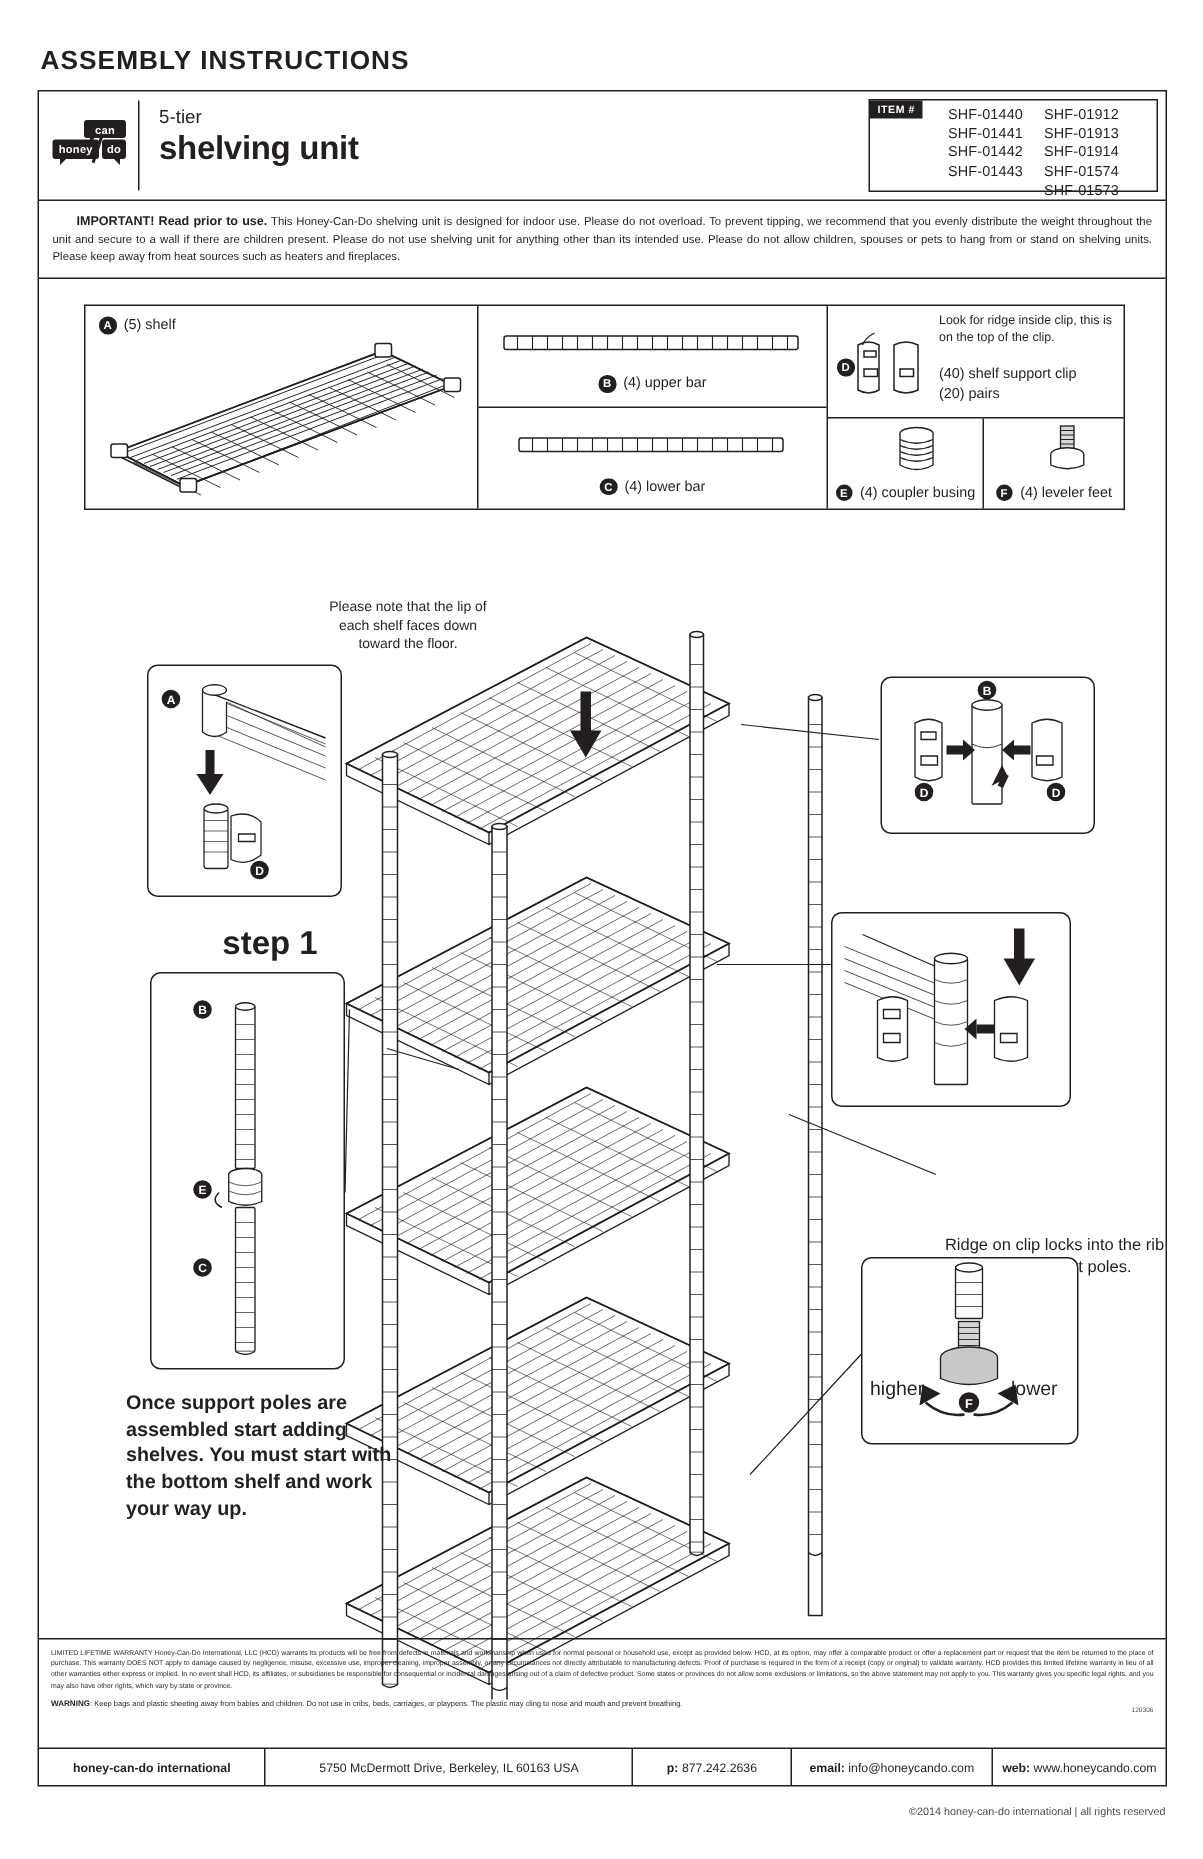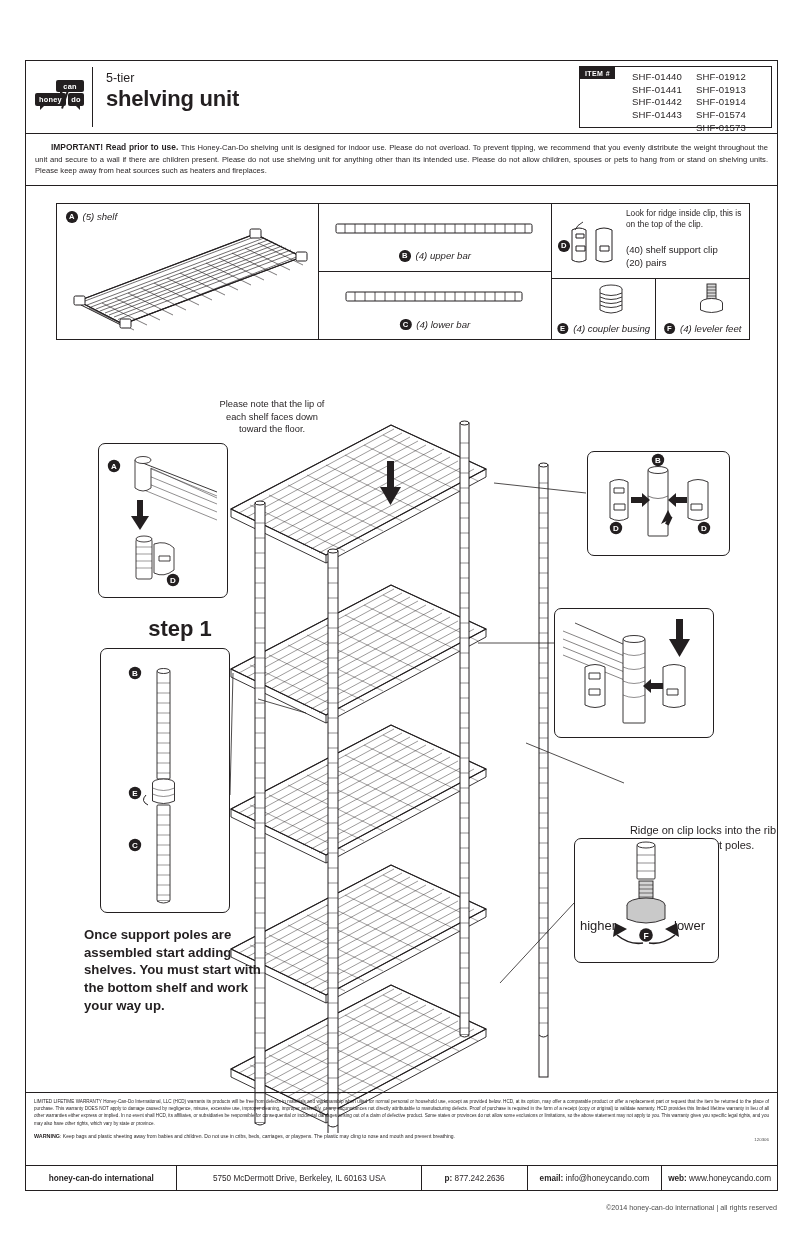--- a/index.html
+++ b/index.html
@@ -107,21 +107,21 @@
   .p-ef { flex: 1; display: flex; }
   .p-e { width: 104px; border-right: 1px solid #231f20; position: relative; }
   .p-f { flex: 1; position: relative; }
 
   .badge {
     display: inline-flex; align-items: center; justify-content: center;
     width: 11.5px; height: 11.5px; border-radius: 50%;
     background: #231f20; color: #fff; font-size: 7.6px; font-weight: bold;
     vertical-align: middle;
   }
-  .part-label { font-size: 9.6px; color: #231f20; white-space: nowrap; font-style: italic; }
+  .part-label { font-size: 9.6px; color: #231f20; white-space: nowrap; }
   .lbl-row { display: flex; align-items: center; gap: 5px; }
 
   .a-head { position: absolute; left: 9px; top: 7px; }
   .b-lbl { position: absolute; left: 50%; transform: translateX(-50%); bottom: 9px; }
   .c-lbl { position: absolute; left: 50%; transform: translateX(-50%); bottom: 9px; }
   .e-lbl { position: absolute; left: 50%; transform: translateX(-50%); bottom: 5px; }
   .f-lbl { position: absolute; left: 50%; transform: translateX(-50%); bottom: 5px; }
   .d-badge { position: absolute; left: 6px; top: 32px; }
   .d-note {
     position: absolute; left: 74px; top: 4px; font-size: 8.3px;
@@ -211,20 +211,21 @@
     font-size: 7.2px; color: #4d4d4d;
   }
 
   svg { display: block; }
 </style>
 </head>
 <body>
 
 <div class="page">
 
+  <div class="doc-title">ASSEMBLY INSTRUCTIONS</div>
 
   <div class="frame">
 
     <div class="header-band">
 
       <div class="logo-cell">
         <div class="logo-wrap">
           <div class="bubble bub-honey">honey</div>
           <div class="bubble bub-can">can</div>
           <div class="bubble bub-do">do</div>

